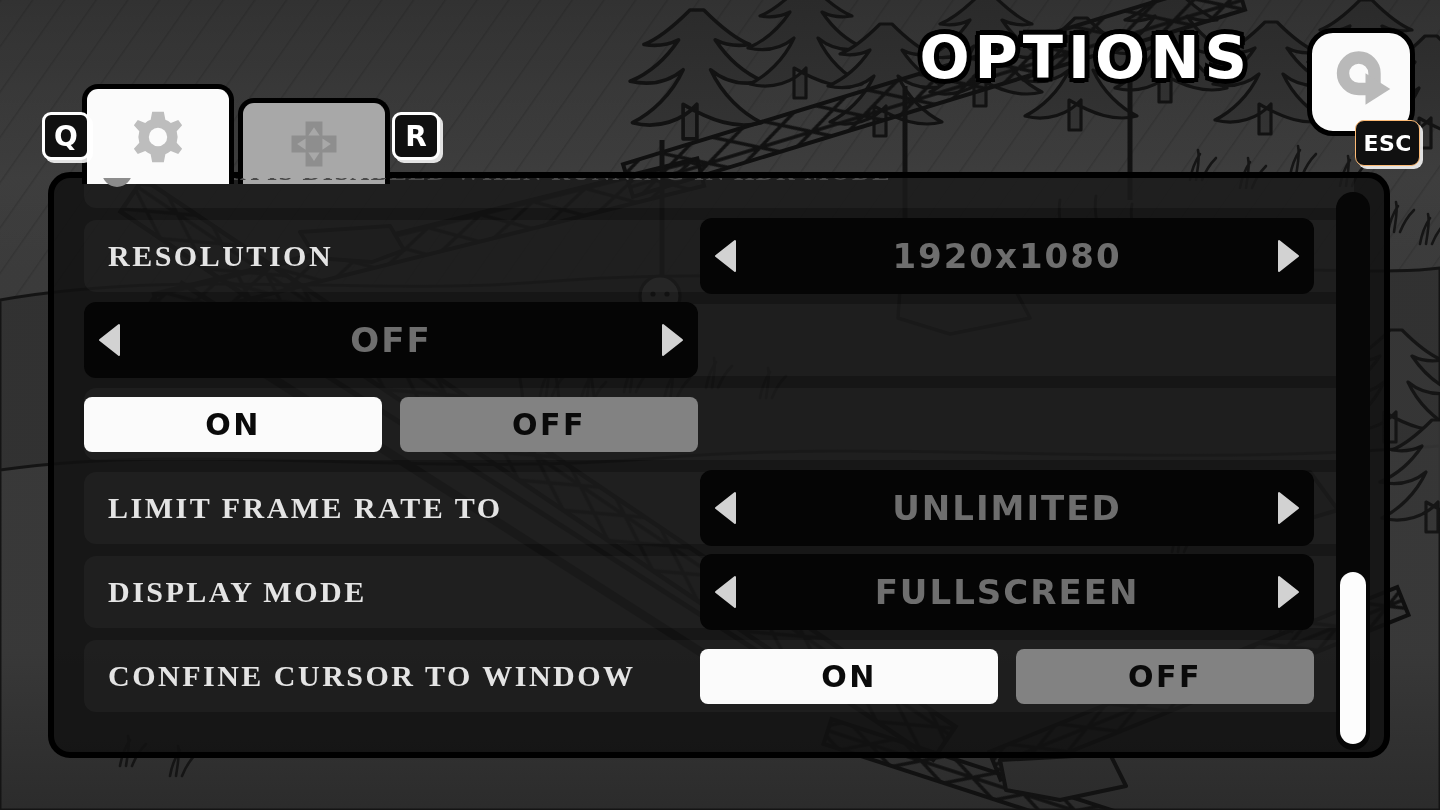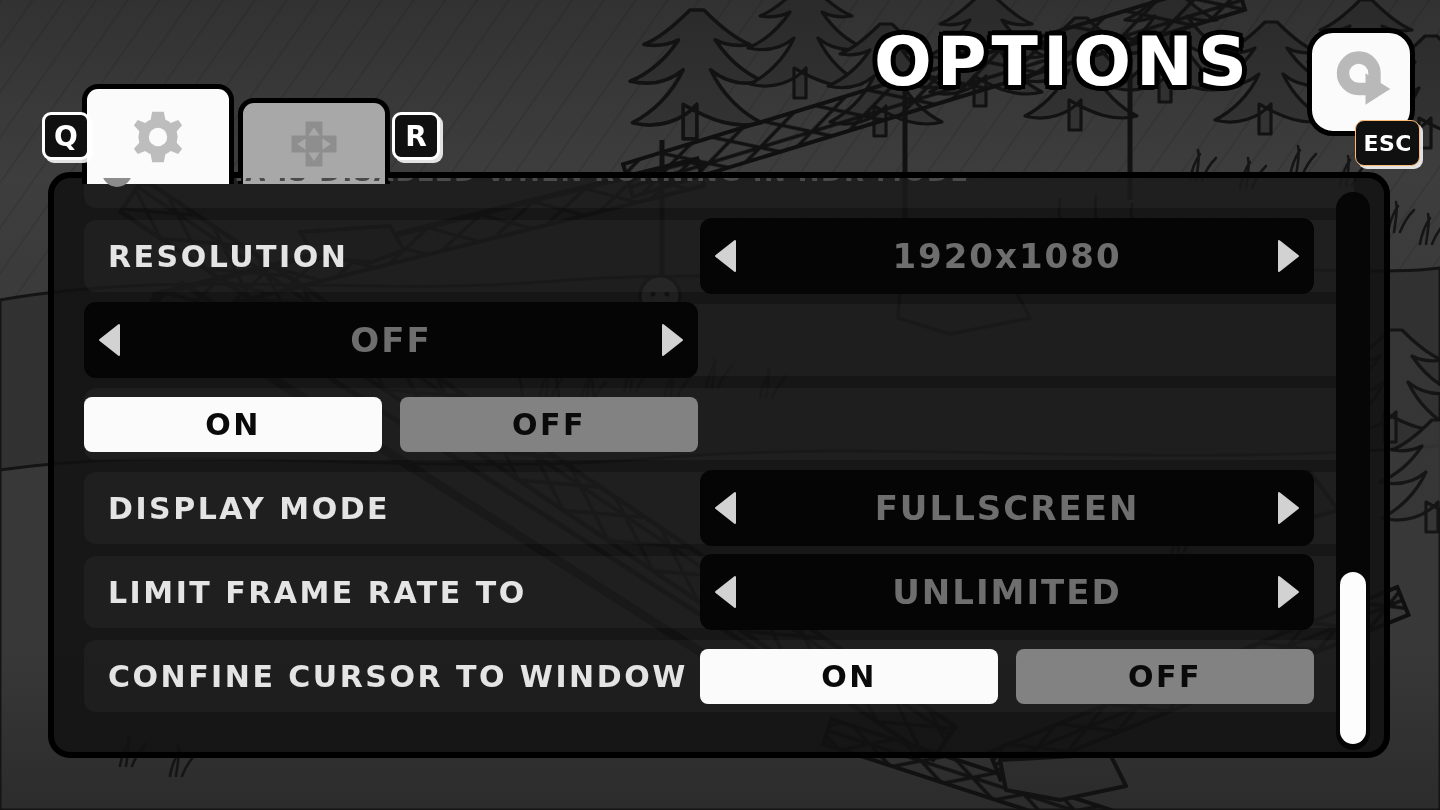--- a/index.html
+++ b/index.html
@@ -28,21 +28,21 @@
     background:
       linear-gradient(180deg, rgba(20,20,20,0.55) 0%, rgba(20,20,20,0.30) 22%, rgba(20,20,20,0.30) 80%, rgba(20,20,20,0.55) 100%);
     pointer-events: none;
   }
 
   
   #title {
     position: absolute;
     right: 188px; top: 28px;
     font-family: "DejaVu Sans", sans-serif;
-    font-size: 68px;
+    font-size: 59px;
     font-weight: 700;
     letter-spacing: 5px;
     color: #ffffff;
     line-height: 1;
     text-shadow:
       -4px -4px 0 #000, 4px -4px 0 #000, -4px 4px 0 #000, 4px 4px 0 #000,
       0 -5px 0 #000, 0 5px 0 #000, -5px 0 0 #000, 5px 0 0 #000;
     white-space: nowrap;
   }
 
@@ -144,20 +144,21 @@
     position: relative;
     z-index: 2;
     flex: 0 0 616px;
     padding-left: 24px;
     color: #e4e4e4;
     font-size: 30px;
     font-weight: 700;
     letter-spacing: 2.5px;
     white-space: nowrap;
     text-transform: uppercase;
+    font-family: Liberation Serif, serif;
   }
 
   .row-control { position: relative; z-index: 2; flex: 1; display: flex; align-items: center; }
 
   
   .spinner {
     width: 614px; height: 76px;
     background: #050505;
     border-radius: 12px;
     display: flex; align-items: center;
@@ -457,48 +458,48 @@
           <div class="row-bg"></div>
           <div class="row-control">
             <div class="toggle-pair">
               <div class="toggle-opt sel">ON</div>
               <div class="toggle-opt unsel">OFF</div>
             </div>
           </div>
         </div>
         <div class="row">
           <div class="row-bg"></div>
+          <div class="row-label">LIMIT FRAME RATE TO</div>
+          <div class="row-control">
+            <div class="spinner">
+              <div class="spin-arrow">
+                <svg viewBox="0 0 26 34">
+                  <path d="M22 2 L22 32 L3 17 Z" fill="#d2d2d2" stroke="#d2d2d2" stroke-width="2" stroke-linejoin="round"></path>
+                </svg>
+              </div>
+              <div class="spin-value">UNLIMITED</div>
+              <div class="spin-arrow">
+                <svg viewBox="0 0 26 34">
+                  <path d="M4 2 L4 32 L23 17 Z" fill="#d2d2d2" stroke="#d2d2d2" stroke-width="2" stroke-linejoin="round"></path>
+                </svg>
+              </div>
+            </div>
+          </div>
+        </div>
+        <div class="row">
+          <div class="row-bg"></div>
           <div class="row-label">DISPLAY MODE</div>
           <div class="row-control">
             <div class="spinner">
               <div class="spin-arrow">
                 <svg viewBox="0 0 26 34">
                   <path d="M22 2 L22 32 L3 17 Z" fill="#d2d2d2" stroke="#d2d2d2" stroke-width="2" stroke-linejoin="round"></path>
                 </svg>
               </div>
               <div class="spin-value">FULLSCREEN</div>
-              <div class="spin-arrow">
-                <svg viewBox="0 0 26 34">
-                  <path d="M4 2 L4 32 L23 17 Z" fill="#d2d2d2" stroke="#d2d2d2" stroke-width="2" stroke-linejoin="round"></path>
-                </svg>
-              </div>
-            </div>
-          </div>
-        </div>
-        <div class="row">
-          <div class="row-bg"></div>
-          <div class="row-label">LIMIT FRAME RATE TO</div>
-          <div class="row-control">
-            <div class="spinner">
-              <div class="spin-arrow">
-                <svg viewBox="0 0 26 34">
-                  <path d="M22 2 L22 32 L3 17 Z" fill="#d2d2d2" stroke="#d2d2d2" stroke-width="2" stroke-linejoin="round"></path>
-                </svg>
-              </div>
-              <div class="spin-value">UNLIMITED</div>
               <div class="spin-arrow">
                 <svg viewBox="0 0 26 34">
                   <path d="M4 2 L4 32 L23 17 Z" fill="#d2d2d2" stroke="#d2d2d2" stroke-width="2" stroke-linejoin="round"></path>
                 </svg>
               </div>
             </div>
           </div>
         </div>
         <div class="row">
           <div class="row-bg"></div>

